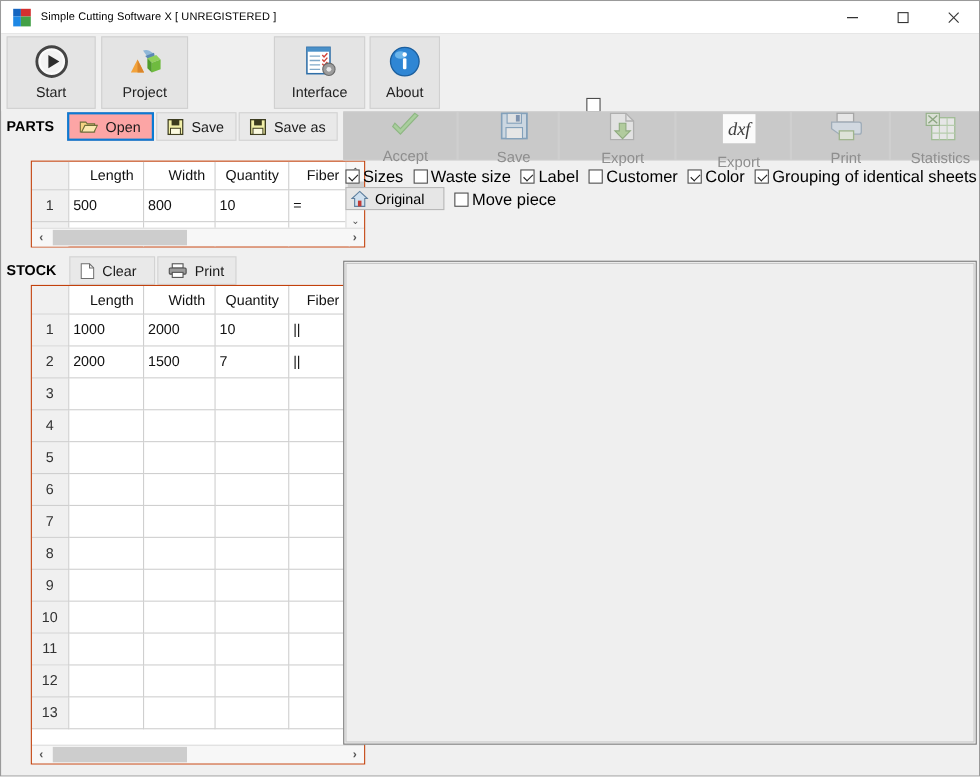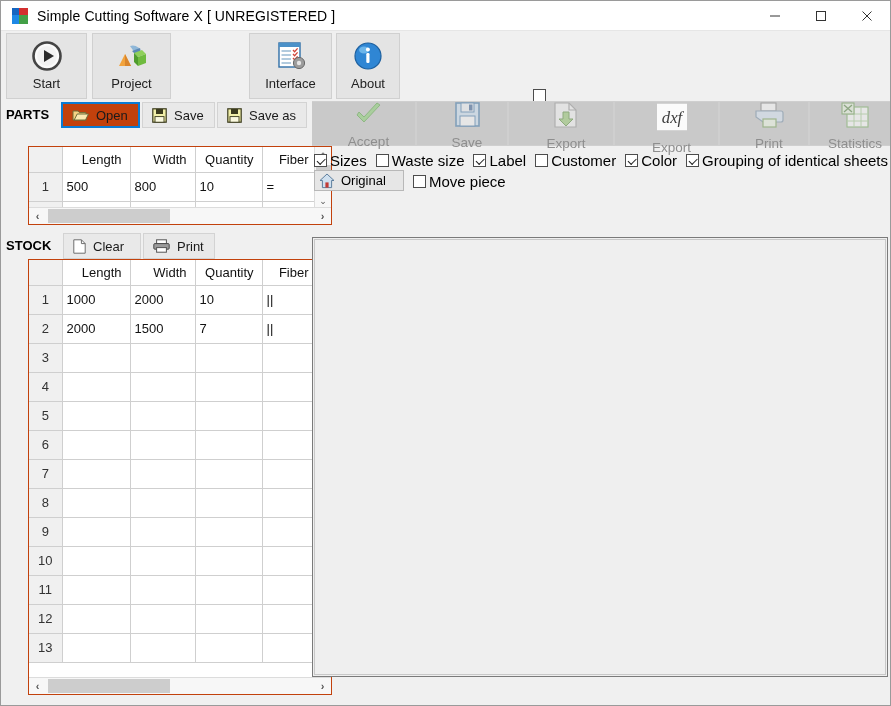--- a/index.html
+++ b/index.html
@@ -43,21 +43,21 @@
     grid-template-columns: 7px 9px;
     grid-template-rows: 7px 9px;
     gap: 0;
   }
   .app-icon i { display:block; }
   .app-icon i:nth-child(1){ background:#1565c0; }
   .app-icon i:nth-child(2){ background:#d32f2f; }
   .app-icon i:nth-child(3){ background:#1e88e5; }
   .app-icon i:nth-child(4){ background:#43a047; }
   .title-text {
-    font-size: 14px;
+    font-size: 10px;
     color: #000;
     letter-spacing: 0.1px;
     white-space: nowrap;
   }
   .win-buttons {
     position: absolute;
     right: 0; top: 0;
     height: 30px;
     display: flex;
   }
@@ -151,21 +151,21 @@
     display: flex;
     align-items: center;
     gap: 7px;
     padding: 0 9px;
     font-size: 13px;
     color: #1a1a1a;
     white-space: nowrap;
   }
   .sm-btn.focus {
     border: 2px solid #0a7bd4;
-    background: #c2410c;
+    background: #fca5a5;
   }
 
   
   .actionbar {
     position: absolute;
     left: 311px; top: 100px;
     width: 578px;
     height: 45px;
     background: #cfcfcf;
   }

